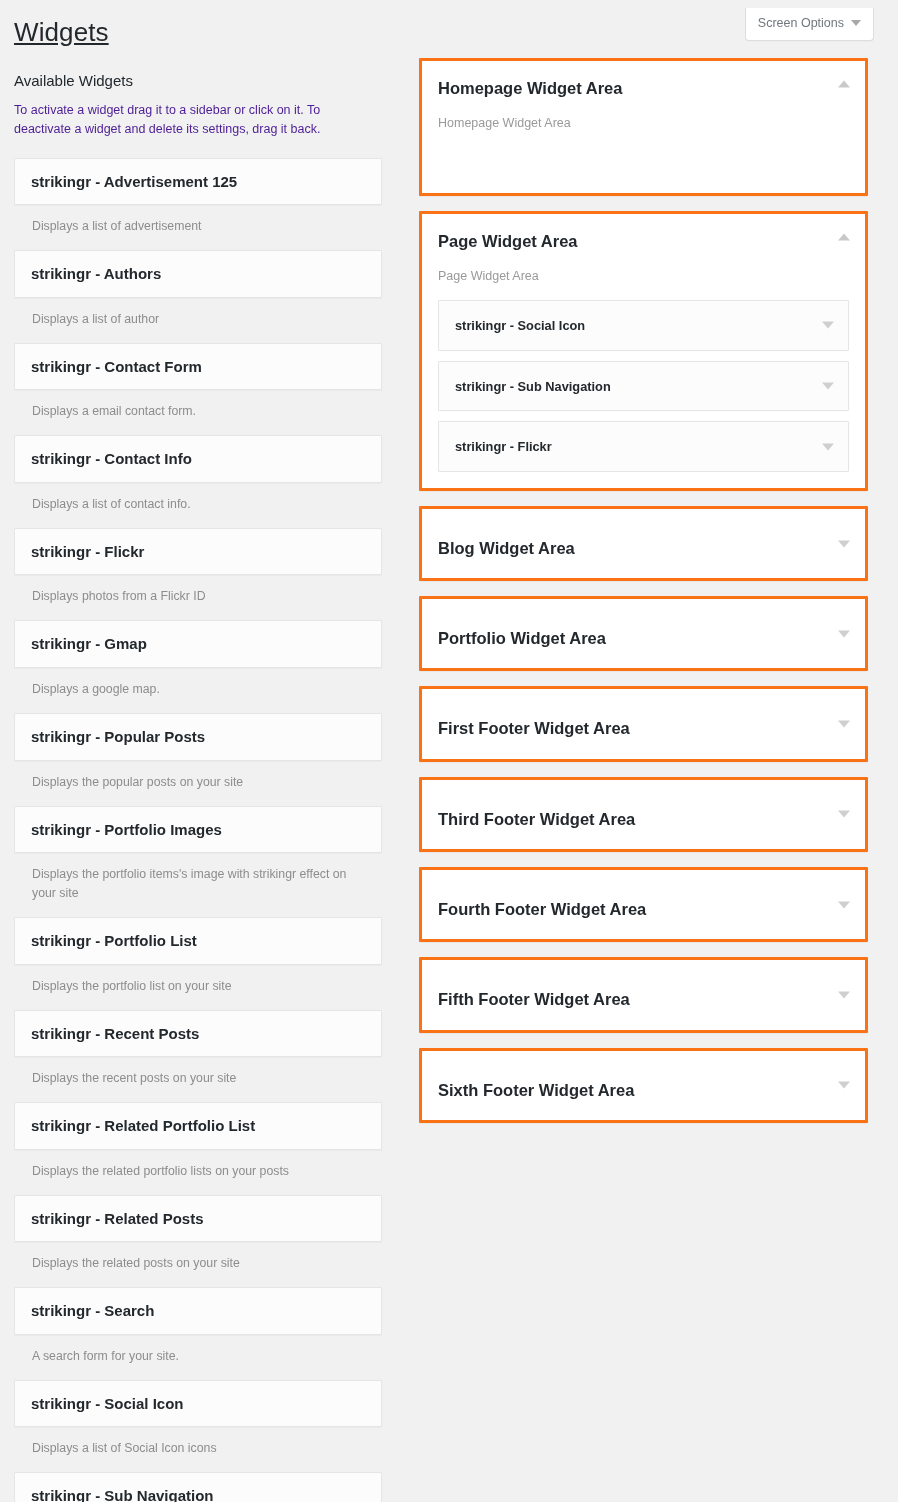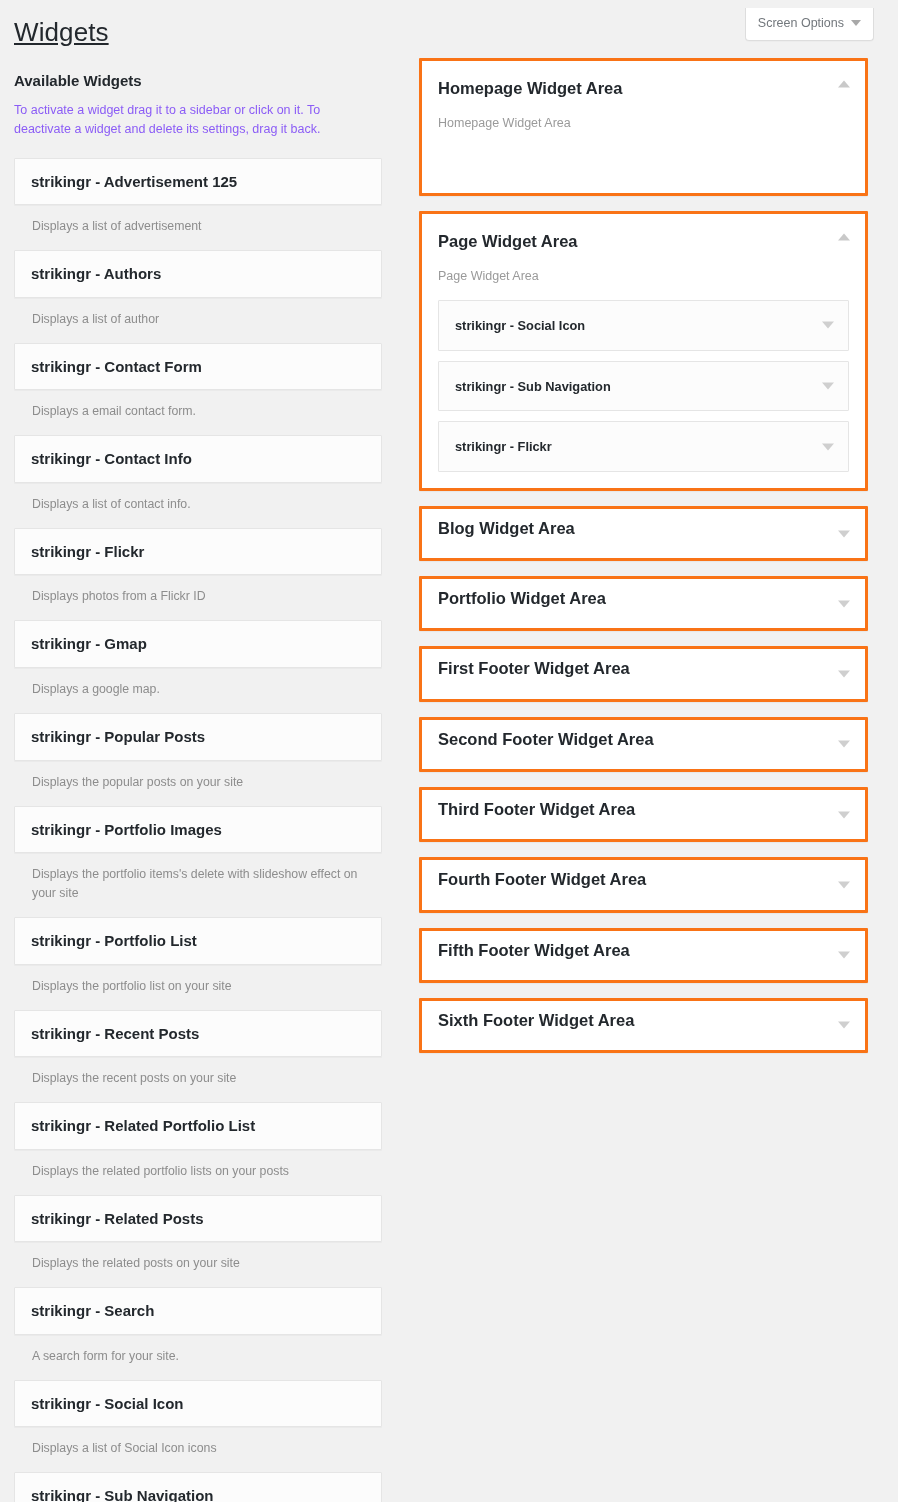--- a/index.html
+++ b/index.html
@@ -77,28 +77,28 @@
   .right-col {
     position: absolute;
     left: 419px;
     top: 58px;
     width: 449px;
   }
 
   
   .avail-title {
     font-size: 15px;
-    font-weight: bold;
+    font-weight: normal;
     color: #23282d;
     margin: 0 0 10px 0;
     line-height: 1.4;
   }
   .avail-desc {
     font-size: 12.5px;
-    color: #8b5cf6;
+    color: #4c1d95;
     line-height: 1.55;
     margin: 0 0 18px 0;
     max-width: 350px;
   }
 
   
   .widget-card {
     background: #fcfcfc;
     border: 1px solid #e5e5e5;
     border-radius: 1px;
@@ -129,21 +129,21 @@
     margin-bottom: 15px;
     box-shadow: 0 1px 1px rgba(0,0,0,0.04);
     position: relative;
   }
   .sidebar-head {
     position: relative;
     padding: 16px 40px 8px 16px;
     cursor: pointer;
   }
   .sidebar-panel.collapsed .sidebar-head {
-    padding: 8px 40px 19px 16px;
+    padding: 28px 40px 19px 16px;
   }
   .sidebar-name {
     font-size: 16.5px;
     font-weight: bold;
     color: #23282d;
     line-height: 1.35;
   }
   .sidebar-desc {
     font-size: 12.5px;
     color: #9a9a9a;
@@ -231,21 +231,21 @@
           <div class="widget-card-title">strikingr - Gmap</div>
         </div>
         <p class="widget-card-desc">Displays a google map.</p>
         <div class="widget-card">
           <div class="widget-card-title">strikingr - Popular Posts</div>
         </div>
         <p class="widget-card-desc">Displays the popular posts on your site</p>
         <div class="widget-card">
           <div class="widget-card-title">strikingr - Portfolio Images</div>
         </div>
-        <p class="widget-card-desc">Displays the portfolio items's delete with slideshow effect on your site</p>
+        <p class="widget-card-desc">Displays the portfolio items's image with strikingr effect on your site</p>
         <div class="widget-card">
           <div class="widget-card-title">strikingr - Portfolio List</div>
         </div>
         <p class="widget-card-desc">Displays the portfolio list on your site</p>
         <div class="widget-card">
           <div class="widget-card-title">strikingr - Recent Posts</div>
         </div>
         <p class="widget-card-desc">Displays the recent posts on your site</p>
         <div class="widget-card">
           <div class="widget-card-title">strikingr - Related Portfolio List</div>
@@ -289,23 +289,20 @@
         <div class="sidebar-panel collapsed">
           <div class="sidebar-head"><span class="sidebar-name">Blog Widget Area</span><span class="toggle-tri down"></span></div>
         </div>
         <div class="sidebar-panel collapsed">
           <div class="sidebar-head"><span class="sidebar-name">Portfolio Widget Area</span><span class="toggle-tri down"></span></div>
         </div>
         <div class="sidebar-panel collapsed">
           <div class="sidebar-head"><span class="sidebar-name">First Footer Widget Area</span><span class="toggle-tri down"></span></div>
         </div>
         <div class="sidebar-panel collapsed">
-          <div class="sidebar-head"><span class="sidebar-name">Second Footer Widget Area</span><span class="toggle-tri down"></span></div>
-        </div>
-        <div class="sidebar-panel collapsed">
           <div class="sidebar-head"><span class="sidebar-name">Third Footer Widget Area</span><span class="toggle-tri down"></span></div>
         </div>
         <div class="sidebar-panel collapsed">
           <div class="sidebar-head"><span class="sidebar-name">Fourth Footer Widget Area</span><span class="toggle-tri down"></span></div>
         </div>
         <div class="sidebar-panel collapsed">
           <div class="sidebar-head"><span class="sidebar-name">Fifth Footer Widget Area</span><span class="toggle-tri down"></span></div>
         </div>
         <div class="sidebar-panel collapsed">
           <div class="sidebar-head"><span class="sidebar-name">Sixth Footer Widget Area</span><span class="toggle-tri down"></span></div>

